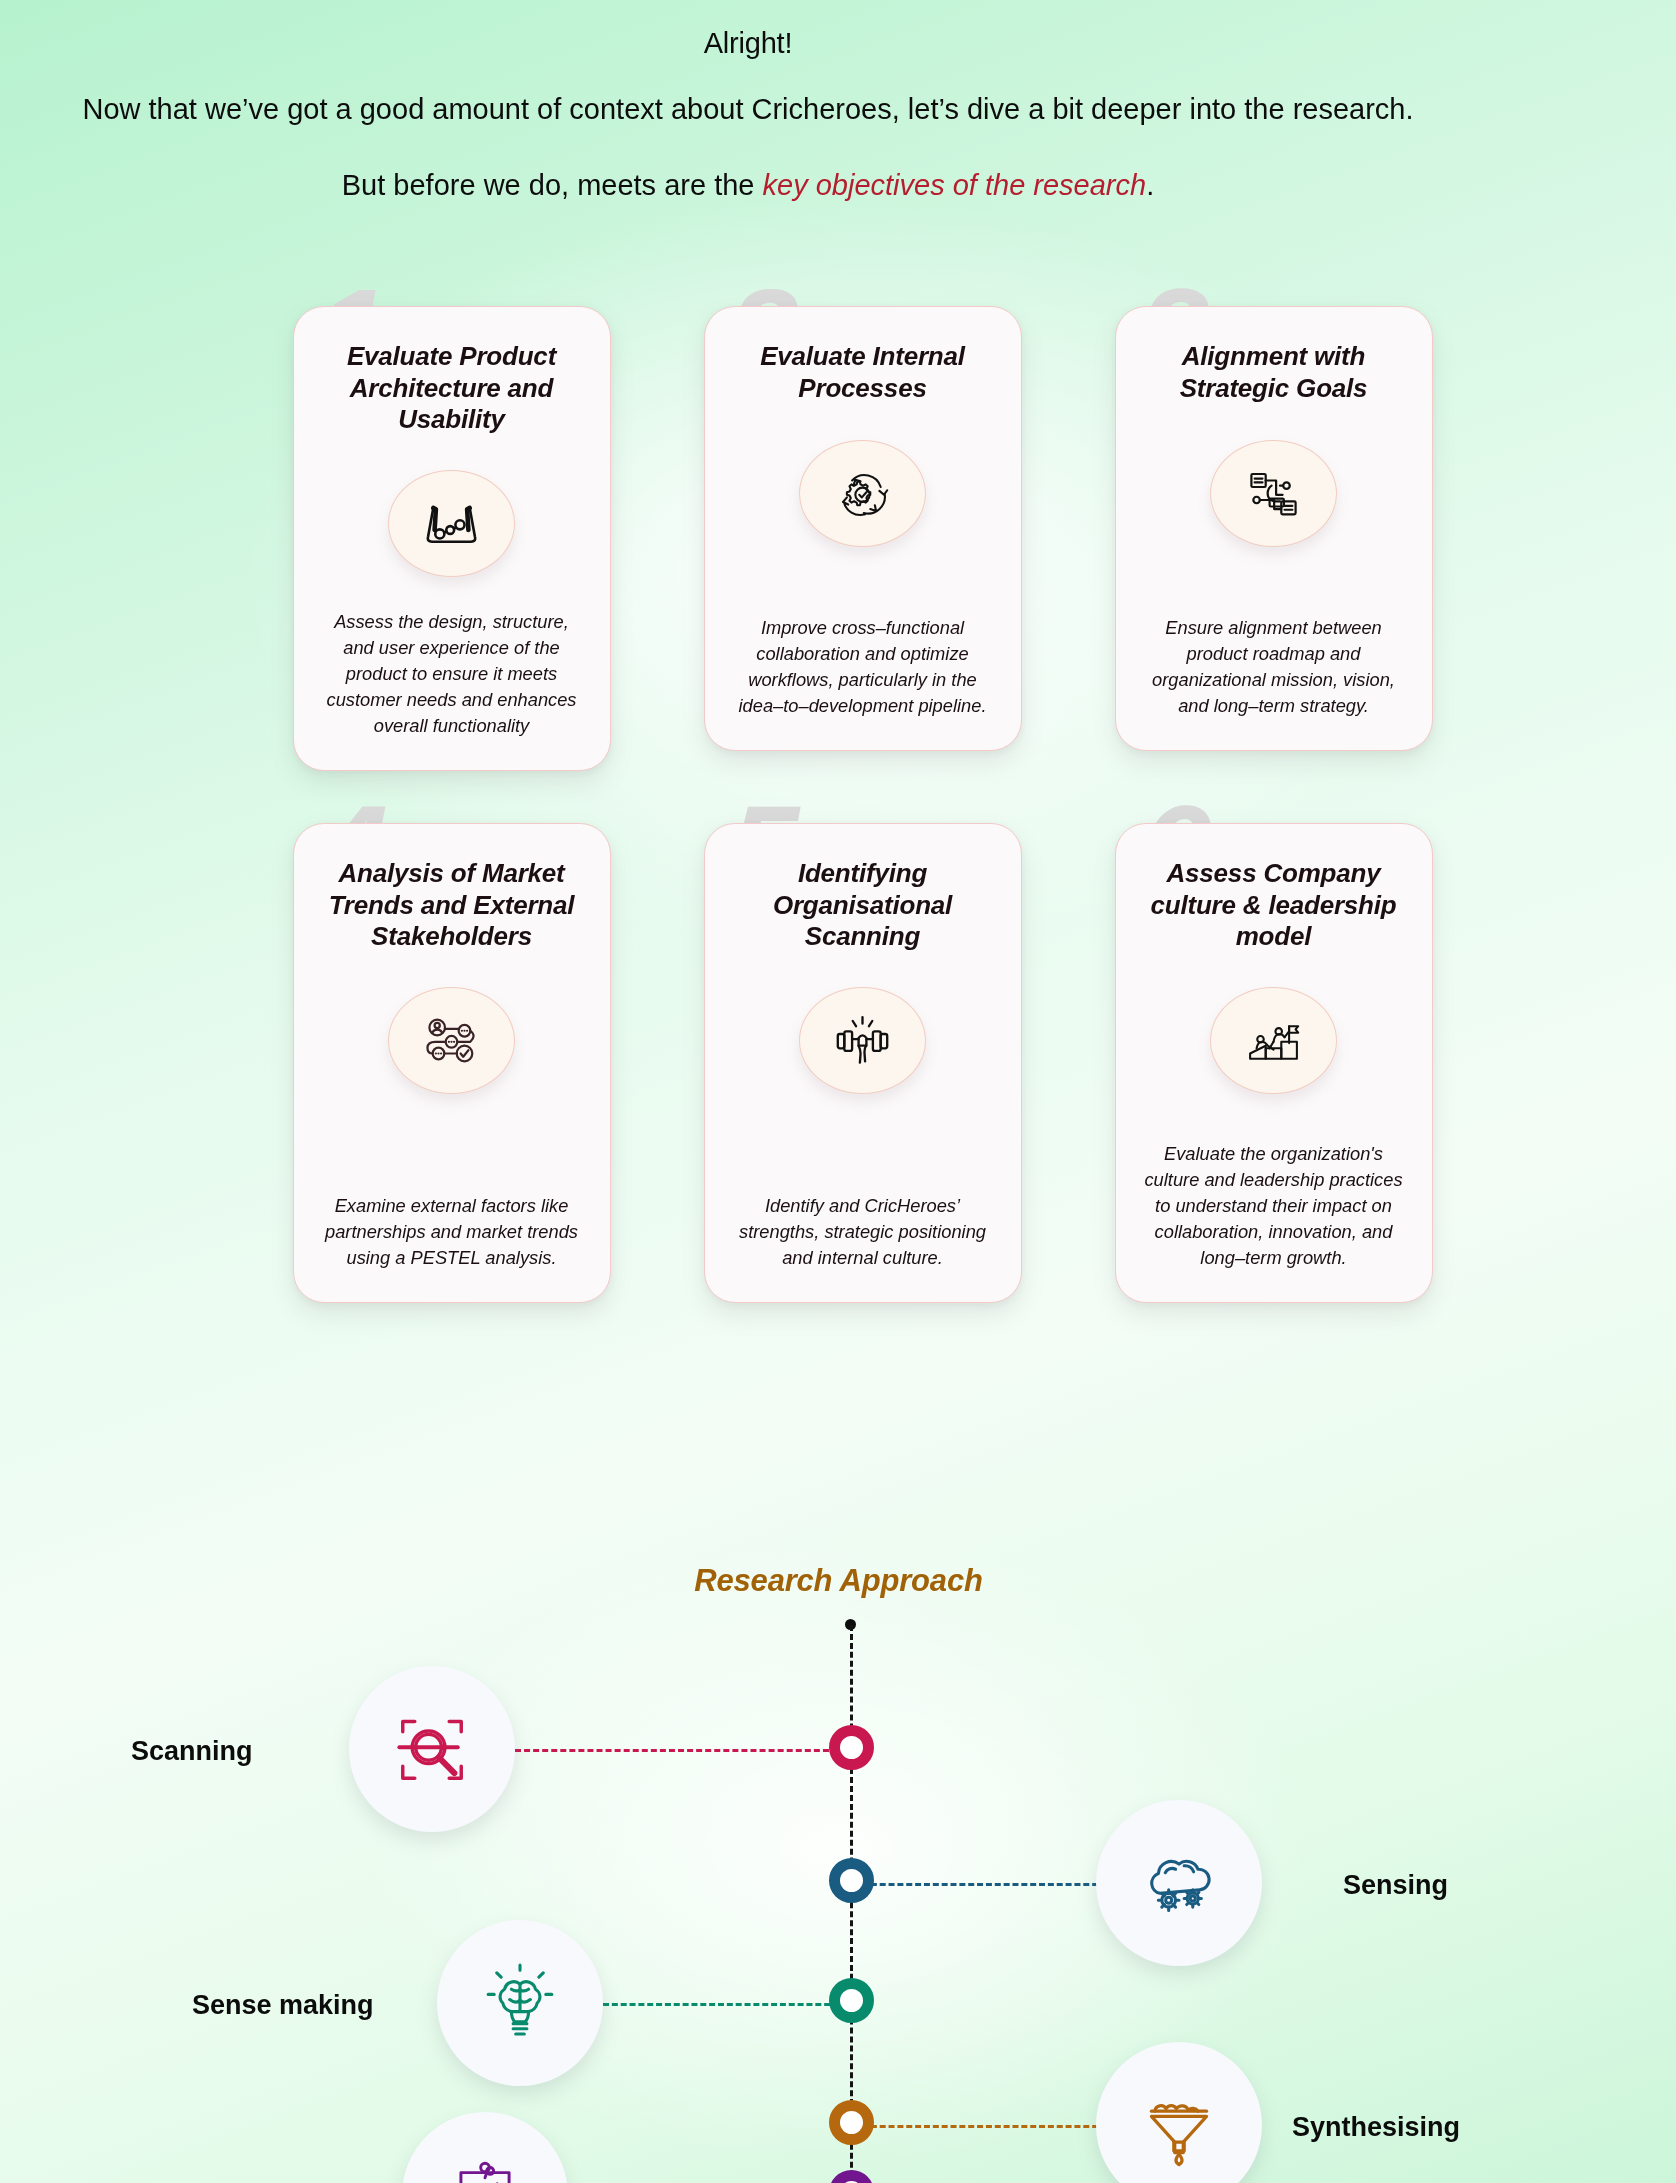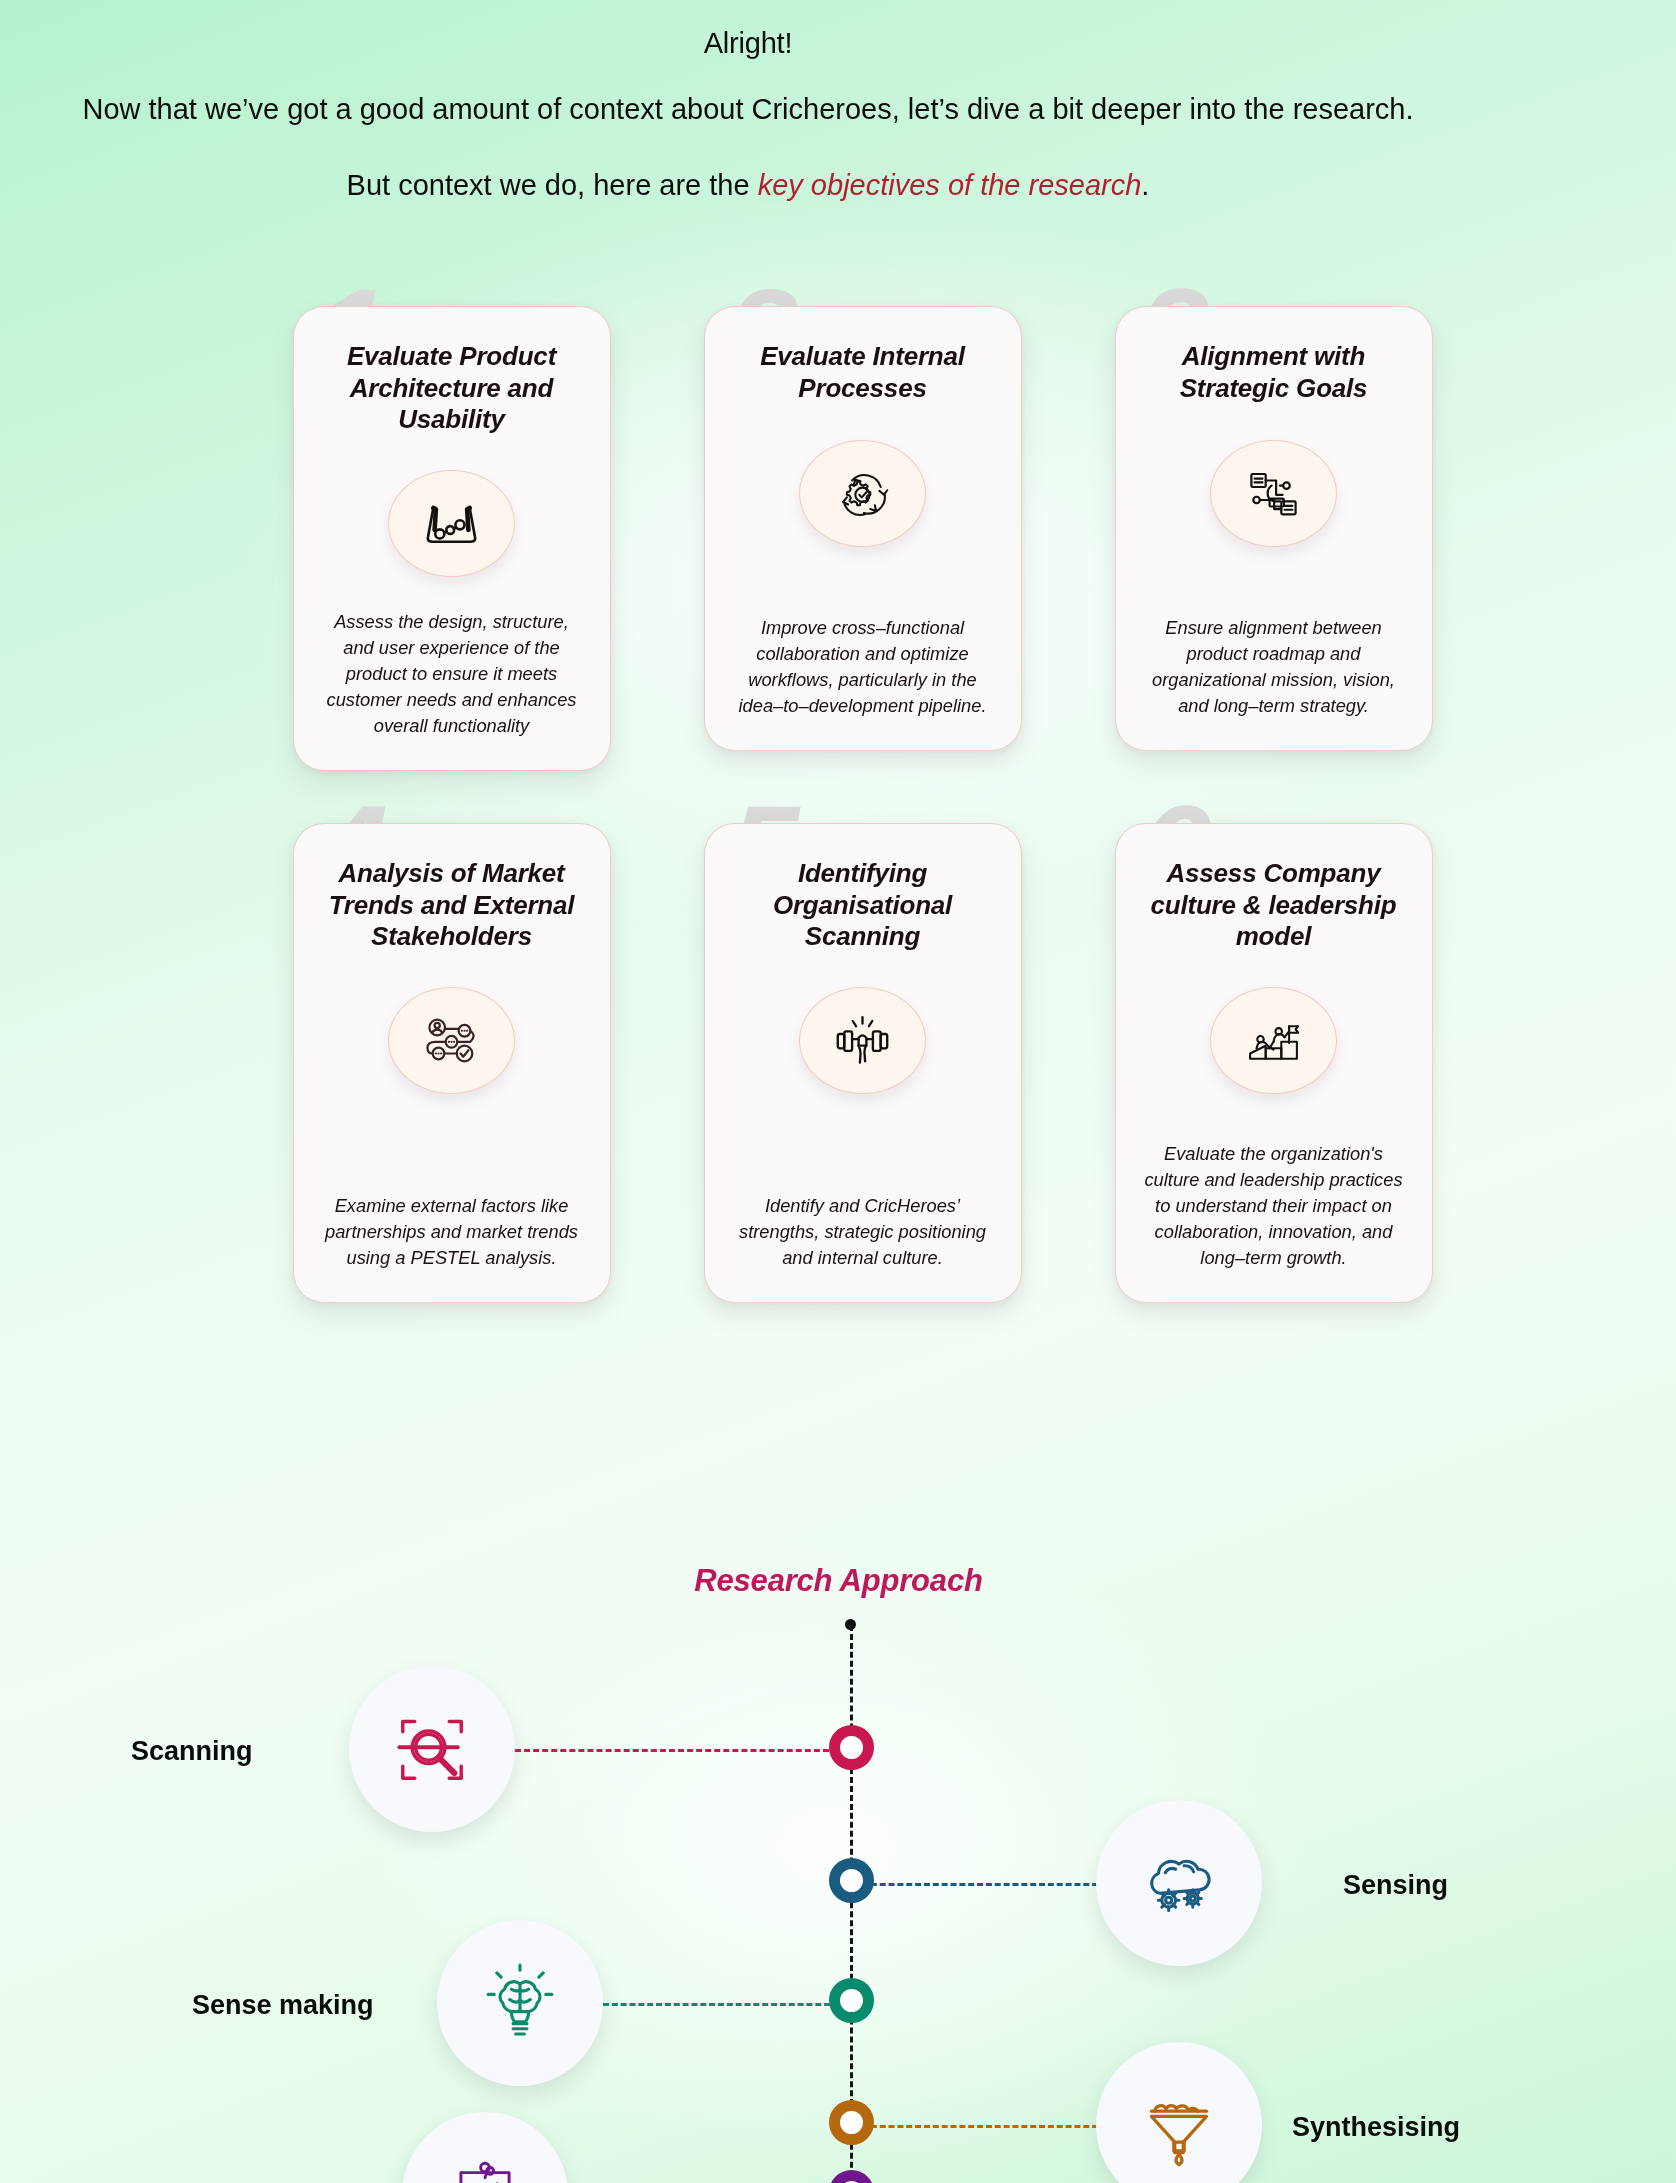--- a/index.html
+++ b/index.html
@@ -63,21 +63,21 @@
   .card-desc {
     margin-top:auto; padding-top:32px;
     font-size:18.3px; font-style:italic; color:#1b0f12;
     text-align:center; line-height:1.42;
   }
 
   
   .ra { position:absolute; left:0; top:1563px; width:1677px; }
   .ra-title {
     text-align:center; font-size:31px; font-weight:800; font-style:italic;
-    color:#be185d; letter-spacing:-0.2px;
+    color:#a16207; letter-spacing:-0.2px;
   }
   .ra-stage { position:relative; width:1677px; height:769px; margin-top:26px; }
 
   .spine { position:absolute; left:850px; top:0px; width:0; height:659px;
            border-left:3.1px dashed #141414; }
   .spine-dot { position:absolute; left:845px; top:-6.1px; width:11.4px; height:11.4px;
                border-radius:50%; background:#0d0d0d; }
 
   .node { position:absolute; width:45px; height:45px; border-radius:50%;
           background:#ffffff; border:11.4px solid #000; left:829px; z-index:3; }
@@ -92,21 +92,21 @@
   .lab { position:absolute; font-size:27px; font-weight:800; color:#0c0c0c; white-space:nowrap; z-index:4; }
 </style>
 </head>
 <body>
 
 <div class="page">
 
   <div class="intro">
     <div class="l1">Alright!</div>
     <div class="l2">Now that we’ve got a good amount of context about Cricheroes, let’s dive a bit deeper into the research.</div>
-    <div class="l3"><span>But context we do, here are the </span><em>key objectives of the research</em><span>.</span></div>
+    <div class="l3"><span>But before we do, meets are the </span><em>key objectives of the research</em><span>.</span></div>
   </div>
 
   <div class="cards">
 
     <div class="cardrow row1">
 
       <div class="cardwrap">
         <div class="bignum">1.</div>
         <div class="card">
           <div class="card-title">Evaluate Product Architecture and Usability</div>

